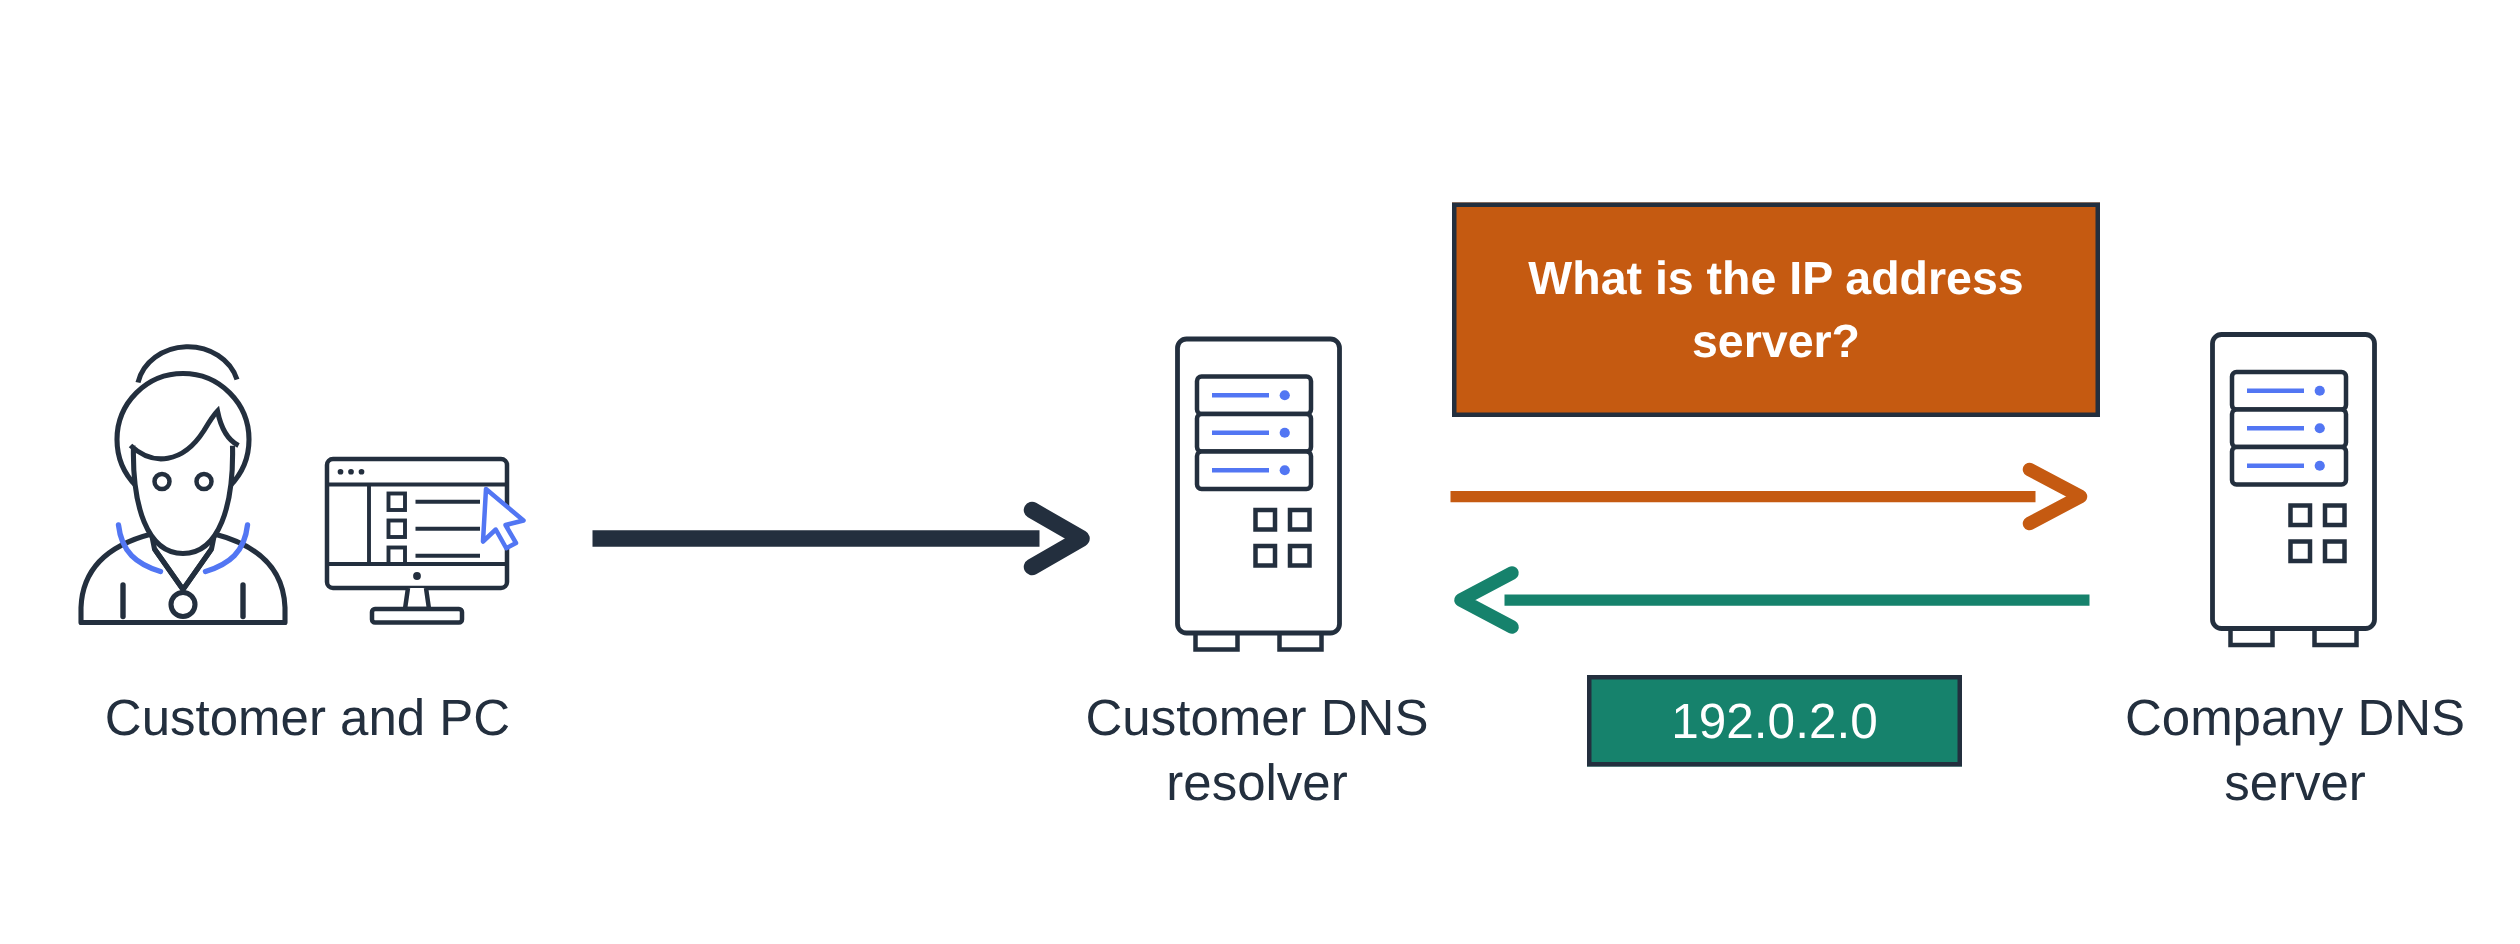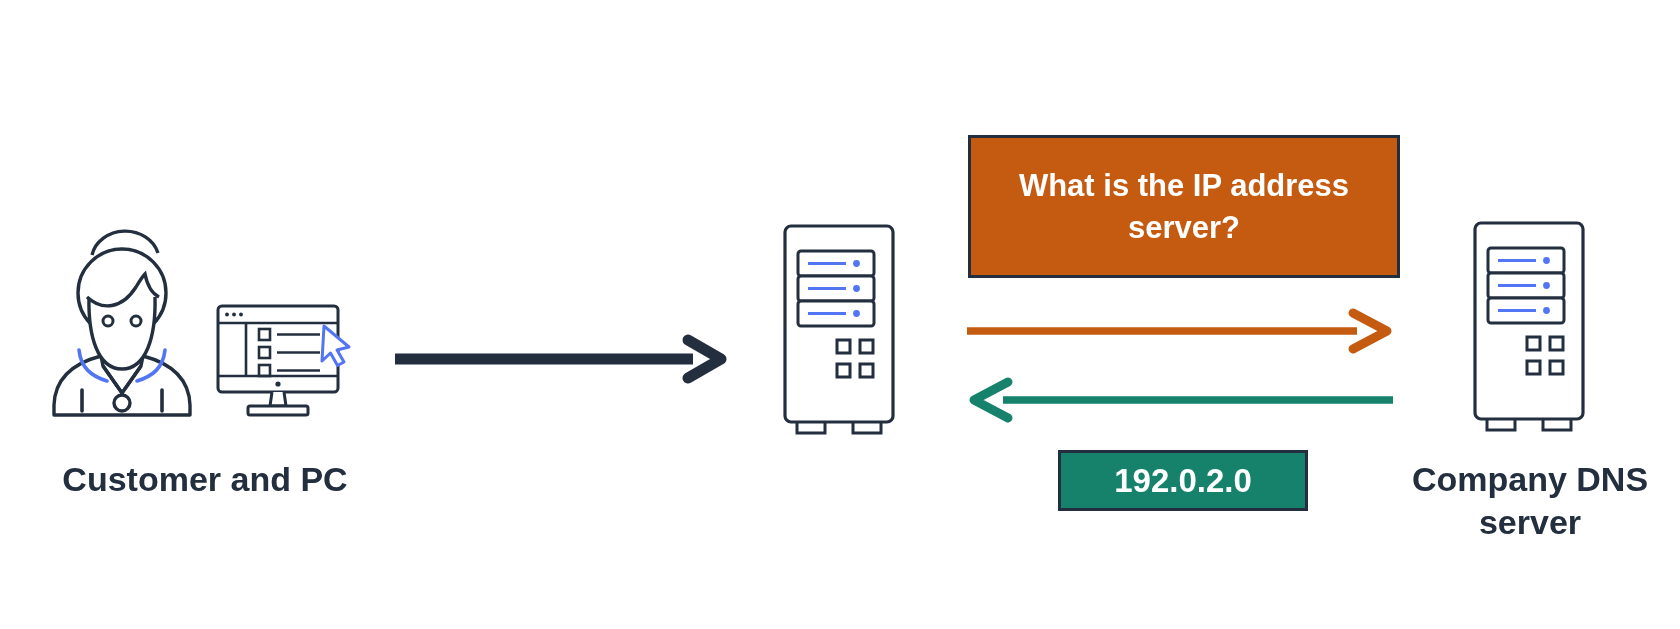--- a/index.html
+++ b/index.html
@@ -2,24 +2,24 @@
 <html style="--orange: #C55A11; --teal: #16826C; --ink: #232F3E; --blue: #5276F3; --white: #FFFFFF;"><head>
 <meta charset="utf-8">
 <style>
   :root{
     --orange:#C55A11; --teal:#16826C; --ink:#232F3E; --blue:#5276F3; --white:#FFFFFF;
   }
   html,body{margin:0;padding:0;}
   body{background:#ffffff;font-family:"Liberation Sans",sans-serif;}
   .canvas{position:relative;width:1680px;height:629px;background:#ffffff;overflow:hidden;}
   .abs{position:absolute;}
-  .label{color:var(--ink);font-size:34px;line-height:43px;text-align:center;letter-spacing:0px;font-weight:bold;}
+  .label{color:var(--ink);font-size:34px;line-height:43px;text-align:center;letter-spacing:0px;}
   .msg-box{box-sizing:border-box;border:3px solid var(--ink);display:flex;flex-direction:column;align-items:center;justify-content:center;color:#fff;text-align:right;}
   .query-box{background:var(--orange);font-size:31px;font-weight:600;line-height:42px;}
-  .response-box{background:var(--teal);font-size:33px;font-weight:700;}
+  .response-box{background:var(--teal);font-size:33px;font-weight:400;}
   svg{display:block;overflow:visible;}
   .s-ink{stroke:var(--ink);fill:none;}
   .s-blue{stroke:var(--blue);fill:none;}
   .f-ink{fill:var(--ink);stroke:none;}
   .f-blue{fill:var(--blue);stroke:none;}
   .fw{fill:#ffffff;}
   .arrow-black{stroke:var(--ink);}
   .arrow-orange{stroke:var(--orange);}
   .arrow-teal{stroke:var(--teal);}
 </style>
@@ -133,19 +133,23 @@
     <rect class="s-ink" stroke-width="3" x="54" y="116" width="13" height="13"></rect>
     <rect class="s-ink" stroke-width="3" x="77" y="116" width="13" height="13"></rect>
     <rect class="s-ink" stroke-width="3" x="54" y="140" width="13" height="13"></rect>
     <rect class="s-ink" stroke-width="3" x="77" y="140" width="13" height="13"></rect>
     <path class="s-ink" stroke-width="3" d="M 14 198 L 14 209 L 42 209 L 42 198"></path>
     <path class="s-ink" stroke-width="3" d="M 70 198 L 70 209 L 98 209 L 98 198"></path>
   </svg>
 
   <div class="abs label" style="left:30px;top:458px;width:350px;">Customer and PC</div>
 
+  <div class="abs label" style="left:688px;top:458px;width:300px;">
+    <div>Customer DNS</div>
+    <div>resolver</div>
+  </div>
 
   <div class="abs label" style="left:1375px;top:458px;width:310px;">
     <div>Company DNS</div>
     <div>server</div>
   </div>
 
 </div>
 
 </body></html>

